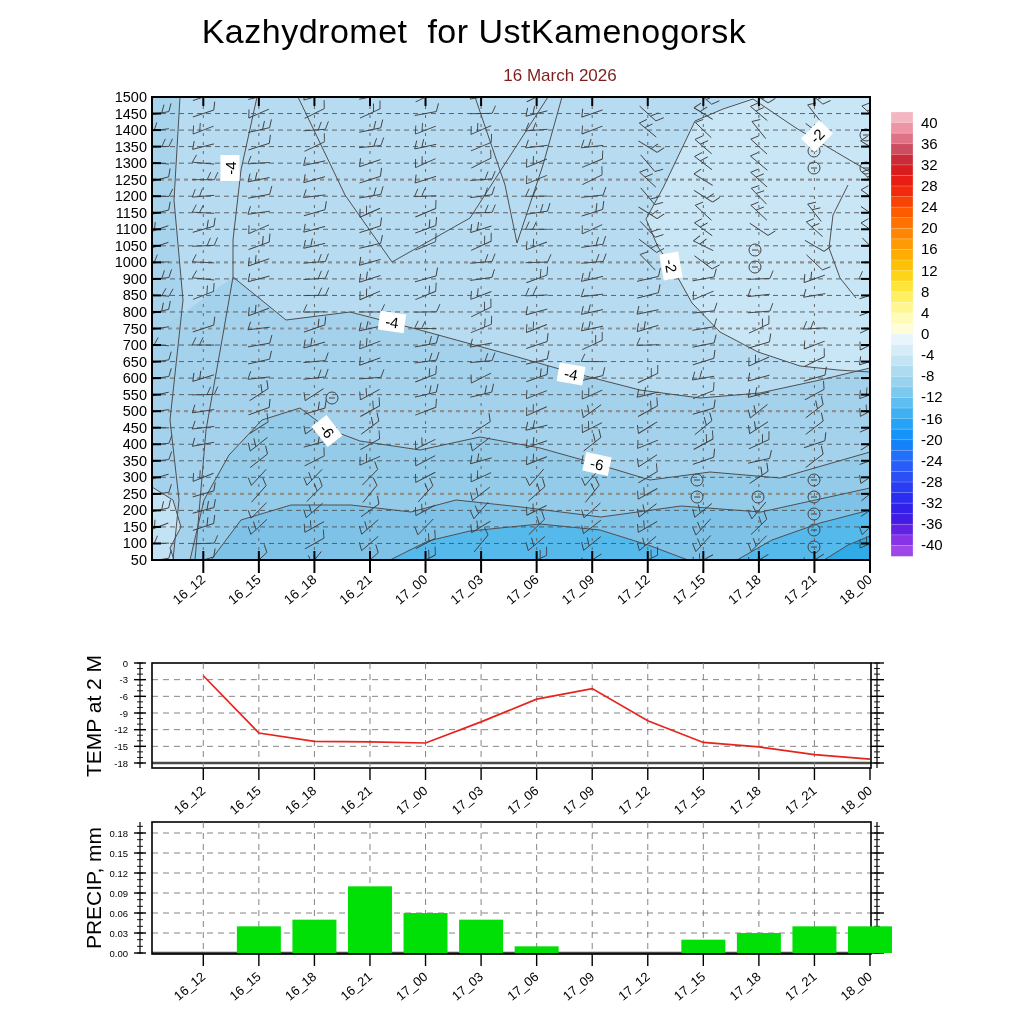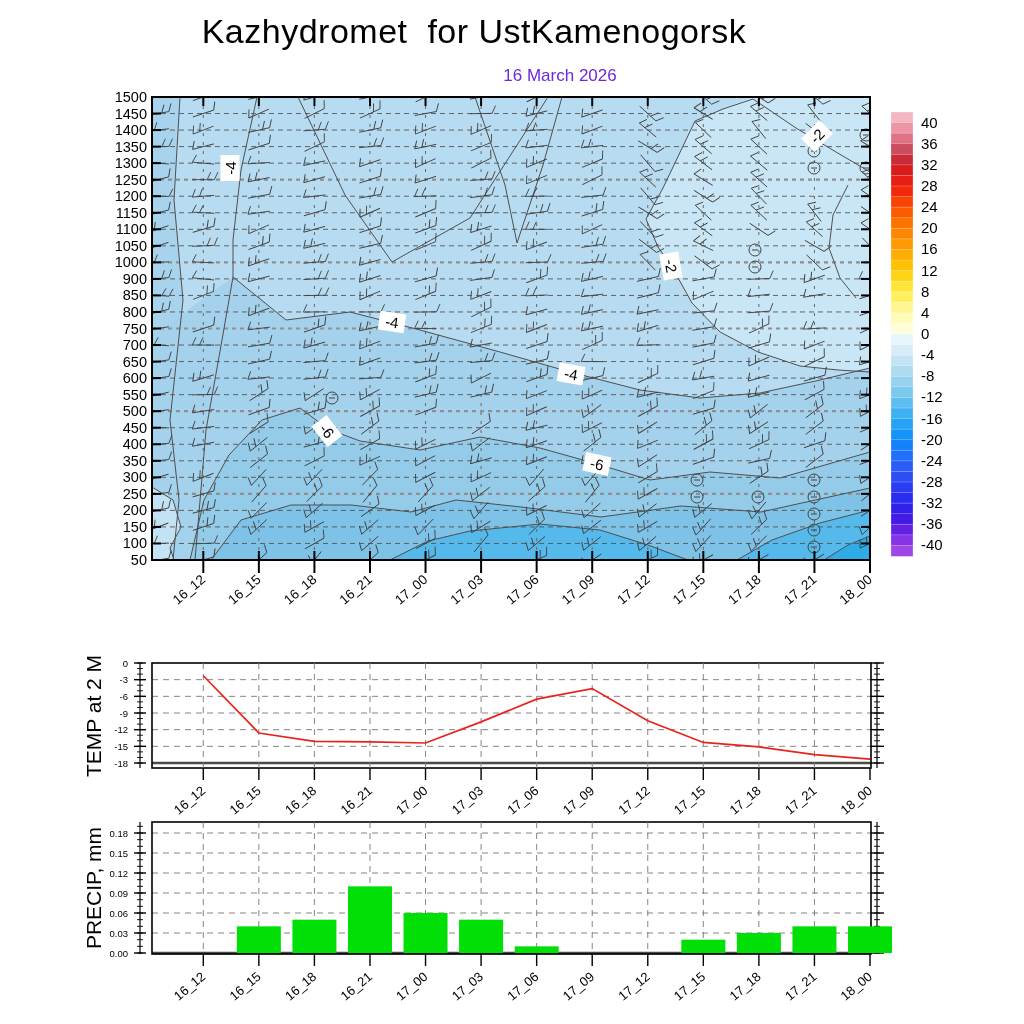--- a/index.html
+++ b/index.html
@@ -1,21 +1,21 @@
 <!DOCTYPE html>
 <html><head>
 <meta charset="utf-8">
 <style>
   html,body{margin:0;padding:0;background:#ffffff;}
   body{width:1024px;height:1024px;position:relative;overflow:hidden;
        font-family:"Liberation Sans", sans-serif;}
   .title{position:absolute;top:12px;left:0;width:948px;text-align:center;
          font-size:34px;color:#000;white-space:pre;letter-spacing:0.5px;}
   .subtitle{position:absolute;top:66px;left:228px;width:664px;text-align:center;
-         font-size:17px;color:#6d28d9;}
+         font-size:17px;color:#7f1d1d;}
   svg{position:absolute;top:0;left:0;}
 </style>
 </head>
 <body>
 
 <div class="title">Kazhydromet  for UstKamenogorsk</div>
 <div class="subtitle">16 March 2026</div>
 <svg id="chart-svg" width="1024" height="1024">
     <g>
       <g clip-path="url(#mclip)">

